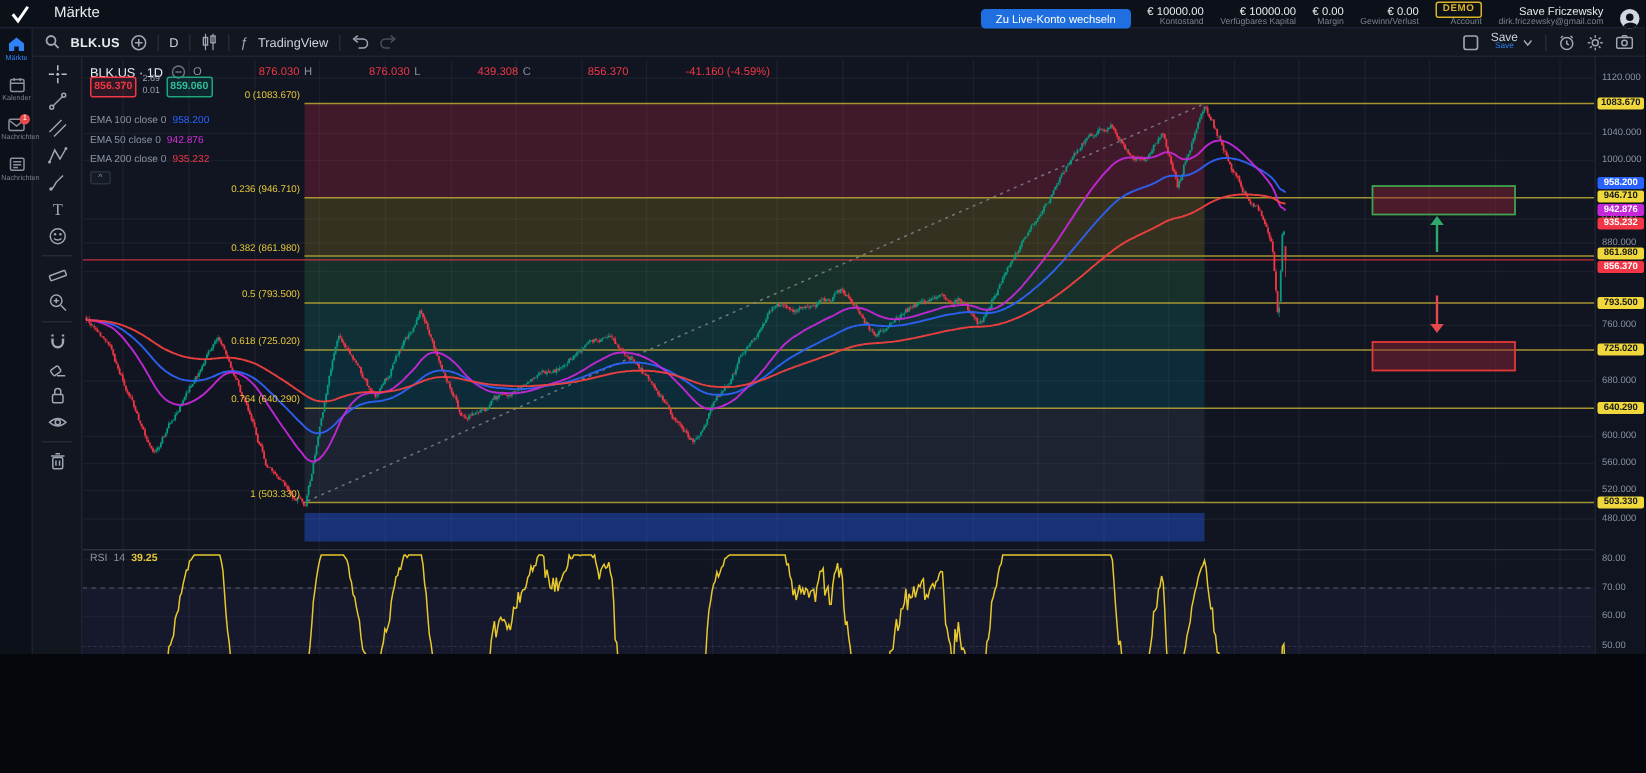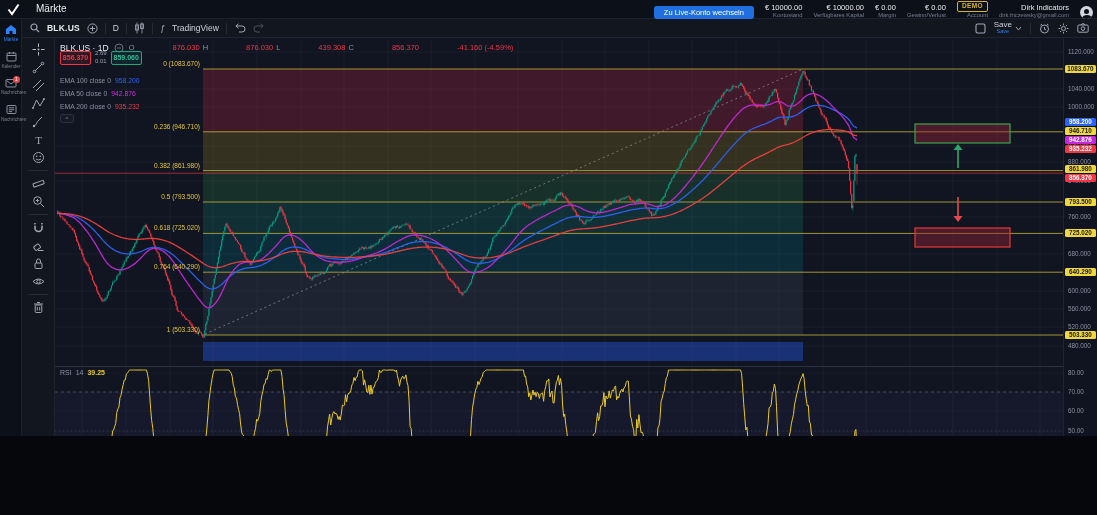--- a/index.html
+++ b/index.html
@@ -128,21 +128,21 @@
       </div>
       <div class="statblk">
         <div class="v">€ 0.00</div>
           <div class="l">Gewinn/Verlust</div>
       </div>
       <div class="statblk">
         <div class="v"><span class="badge-demo">DEMO</span></div>
         <div class="l">Account</div>
       </div>
       <div class="userblk">
-        <div class="n">Dirk Indicators</div>
+        <div class="n">Save Friczewsky</div>
         <div class="e">dirk.friczewsky@gmail.com</div>
       </div>
       <div class="avatar"></div>
     </div>
   </header>
 
   <nav class="side">
     <div class="sitem active">
       <svg class="icon" width="12" height="11" viewBox="0 0 12 11" style="margin:0 auto">
           <path d="M1 5 L6 1 L11 5 V10 H7.5 V7 H4.5 V10 H1 Z" fill="#2f81f7"></path>

